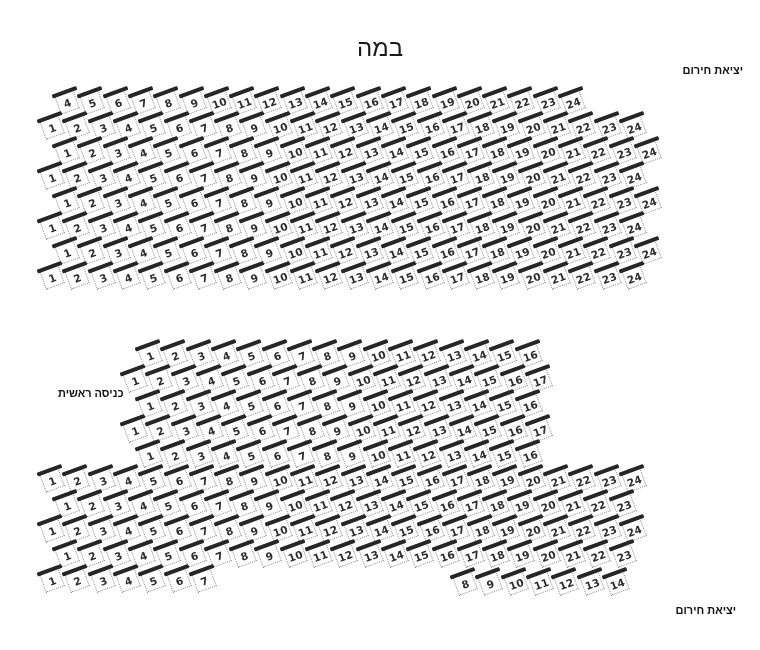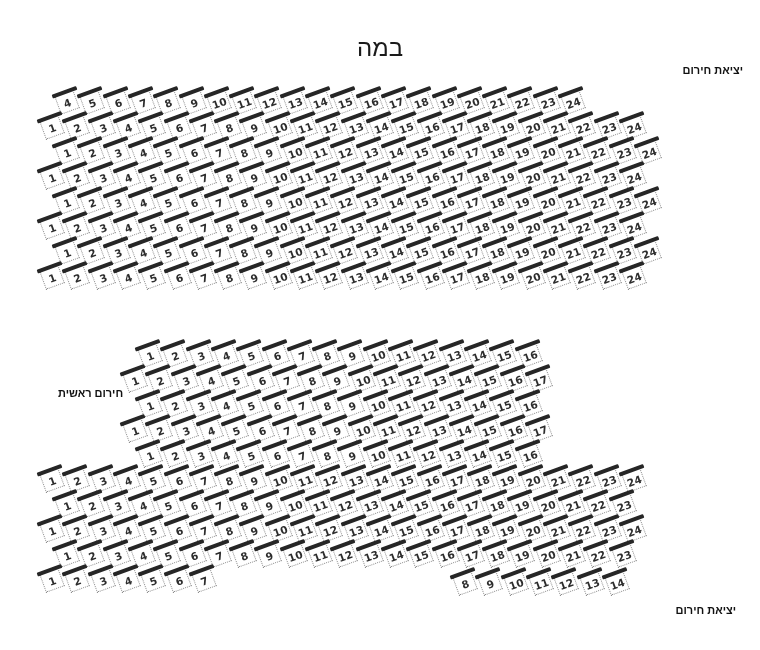--- a/index.html
+++ b/index.html
@@ -38,21 +38,21 @@
     font-size:10.5px;font-weight:bold;color:#2d2d2d;
     font-family:"DejaVu Sans",sans-serif;
   }
 </style>
 </head>
 <body>
 
 <div class="stage-title">במה</div>
 
 <div class="side-label" id="exit-top">יציאת חירום</div>
-<div class="side-label" id="main-entrance">חירום ראשית</div>
+<div class="side-label" id="main-entrance">כניסה ראשית</div>
 <div class="side-label" id="exit-bottom">יציאת חירום</div>
 
 <div class="section">
     <div class="seat" style="left: 57px; top: 92px;">
       <span class="back"></span>
       <span class="num">4</span>
     </div>
     <div class="seat" style="left: 82.3px; top: 92px;">
       <span class="back"></span>
       <span class="num">5</span>

